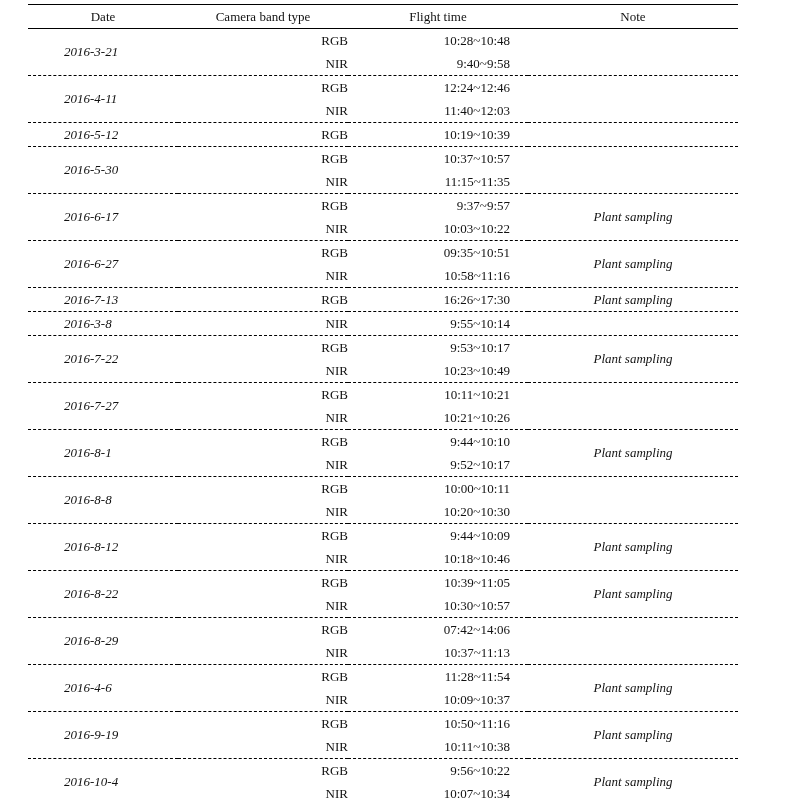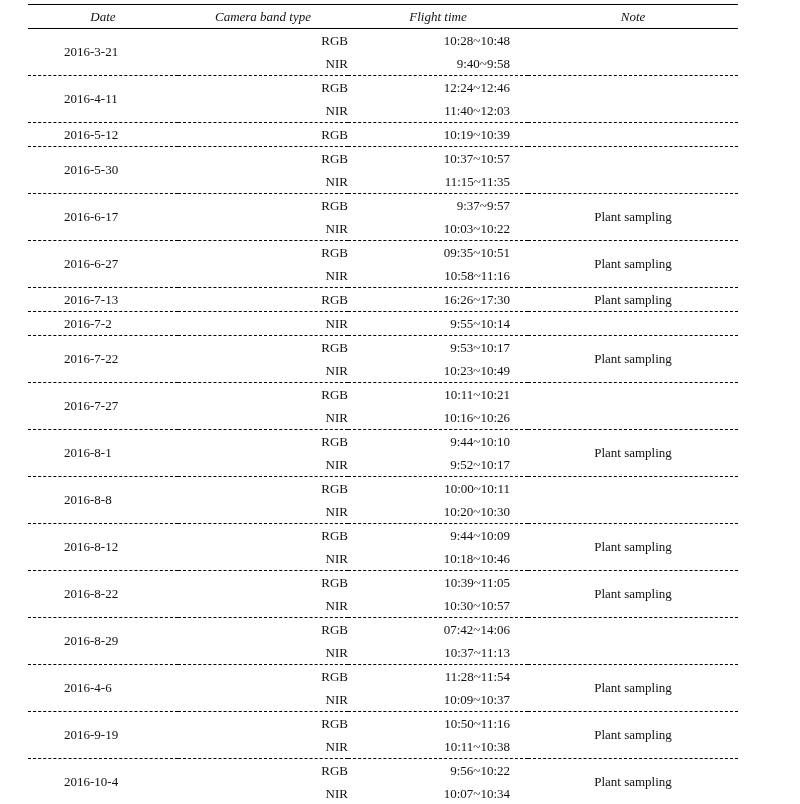--- a/index.html
+++ b/index.html
@@ -1,18 +1,18 @@
 <!DOCTYPE html>
 <html><head>
 <meta charset="utf-8">
 <style>
   html, body { margin:0; padding:0; background:#fff; }
   body { width:800px; height:804px; position:relative; font-family:"Liberation Serif", serif; color:#111; }
   table { position:absolute; left:28px; top:4px; width:710px; border-collapse:collapse; font-size:13px; }
-  thead th { font-weight:normal; height:23px; padding:0; text-align:center; border-top:1.5px solid #000; border-bottom:1.5px solid #000;font-style:italic; }
+  thead th { font-weight:normal; height:23px; padding:0; text-align:center; border-top:1.5px solid #000; border-bottom:1.5px solid #000; }
   td { padding:0; height:23px; text-align:center; vertical-align:middle; }
   td.date { text-align:left; padding-left:36px; }
   tr.grp-end td { border-bottom:1px dashed #000; }
   tbody tr:last-child td, tbody tr.last td { border-bottom:1.5px solid #000; }
   col.c1 { width:150px; } col.c2 { width:170px; } col.c3 { width:180px; } col.c4 { width:210px; }
   td.time { text-align:right; padding-right:18px;margin-top:29px; }
   td.band { text-align:right; padding-left:108px; }
 </style>
 </head>
 <body>
@@ -89,21 +89,21 @@
         <td class="band">NIR</td>
         <td class="time">10:58~11:16</td>
       </tr>
       <tr class="grp-end">
         <td class="date" rowspan="1">2016-7-13</td>
         <td class="band">RGB</td>
         <td class="time">16:26~17:30</td>
         <td rowspan="1">Plant sampling</td>
       </tr>
       <tr class="grp-end">
-        <td class="date" rowspan="1">2016-7-2</td>
+        <td class="date" rowspan="1">2016-3-8</td>
         <td class="band">NIR</td>
         <td class="time">9:55~10:14</td>
         <td rowspan="1"></td>
       </tr>
       <tr>
         <td class="date" rowspan="2">2016-7-22</td>
         <td class="band">RGB</td>
         <td class="time">9:53~10:17</td>
         <td rowspan="2">Plant sampling</td>
       </tr>
@@ -112,21 +112,21 @@
         <td class="time">10:23~10:49</td>
       </tr>
       <tr>
         <td class="date" rowspan="2">2016-7-27</td>
         <td class="band">RGB</td>
         <td class="time">10:11~10:21</td>
         <td rowspan="2"></td>
       </tr>
       <tr class="grp-end">
         <td class="band">NIR</td>
-        <td class="time">10:16~10:26</td>
+        <td class="time">10:21~10:26</td>
       </tr>
       <tr>
         <td class="date" rowspan="2">2016-8-1</td>
         <td class="band">RGB</td>
         <td class="time">9:44~10:10</td>
         <td rowspan="2">Plant sampling</td>
       </tr>
       <tr class="grp-end">
         <td class="band">NIR</td>
         <td class="time">9:52~10:17</td>
@@ -199,16 +199,16 @@
       </tr>
       <tr class="last">
         <td class="band">NIR</td>
         <td class="time">10:07~10:34</td>
       </tr>
     </tbody>
 </table>
 
 <style>
   
-  td[rowspan] { border-bottom:1px dashed #000; }
+  td[rowspan] { border-bottom:1px dashed #000;font-style:italic; }
   tbody tr.last td, tbody tr.last ~ tr td { border-bottom:1.5px solid #000; }
   tbody tr:nth-last-child(2) td[rowspan] { border-bottom:1.5px solid #000; }
 </style>
 
 </body></html>

